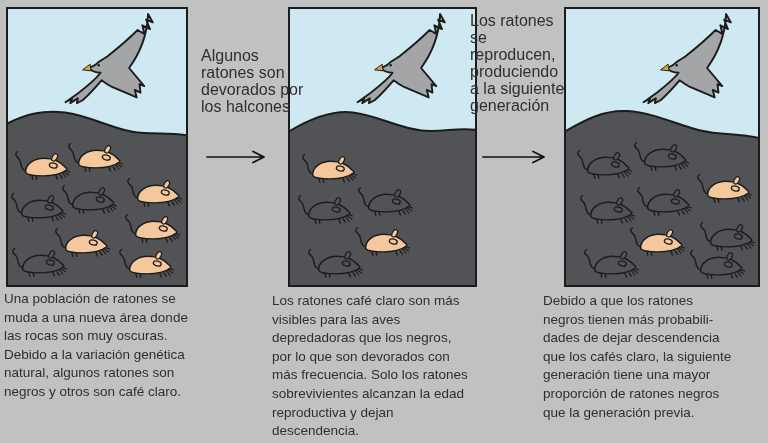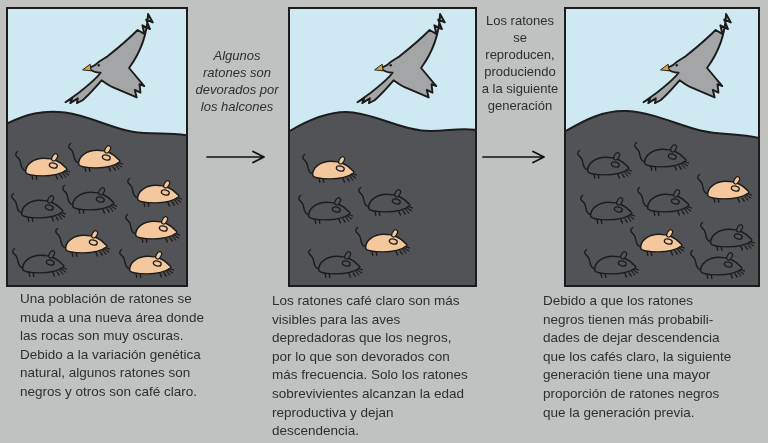--- a/index.html
+++ b/index.html
@@ -19,33 +19,33 @@
   #panel-2{left:288px;width:185px;}
   #panel-3{left:564px;width:192px;}
   .ground-svg{position:absolute;left:0;top:0;width:100%;height:100%;z-index:1;}
   .hawk{position:absolute;z-index:2;width:112px;height:95px;}
   #panel-1 .hawk{left:48px;top:2px;}
   #panel-2 .hawk{left:58px;top:2px;}
   #panel-3 .hawk{left:68px;top:2px;}
   .mice-layer{position:absolute;left:0;top:0;width:100%;height:100%;z-index:3;}
   .mouse{position:absolute;width:56px;height:33px;}
   .transition{
-    position:absolute;font-size:13px;line-height:17px;text-align:center;
+    position:absolute;font-size:16px;line-height:17px;text-align:left;
     white-space:pre-line;z-index:4;
   }
-  #transition-1{left:183px;top:47px;width:108px;font-style:italic;}
+  #transition-1{left:201px;top:47px;width:108px;}
   #transition-2{left:470px;top:12px;width:100px;}
   .arrow{position:absolute;z-index:4;}
   #arrow-1{left:206px;top:149px;}
   #arrow-2{left:482px;top:149px;}
   .caption{
     position:absolute;font-size:13.5px;line-height:18.6px;
     white-space:pre-line;
   }
-  #caption-1{left:20px;top:290px;width:250px;}
+  #caption-1{left:4px;top:290px;width:250px;}
   #caption-2{left:272px;top:292px;width:250px;}
   #caption-3{left:543px;top:292px;width:230px;}
 </style>
 </head>
 <body style="--c-background: #c0c1c1; --c-sky: #cfe9f3; --c-ground: #525356; --c-outline: #1c1c1c; --c-mouse_light: #f4c79d; --c-mouse_dark: #525356; --c-hawk: #a4a5a7; --c-beak: #dfa431; --c-text: #2f2f2f; --c-arrow: #111111;">
 
 <div class="panel" id="panel-1">
   <svg class="ground-svg" viewBox="0 0 100 100" preserveAspectRatio="none">
     <path d="M-2,42 C10,38 20,36.5 32,37.5 C46,38.7 57,43 70,44.5 C81,45.7 92,44.5 102,46 L102,102 L-2,102 Z" style="fill:var(--c-ground);stroke:var(--c-outline);stroke-width:2" vector-effect="non-scaling-stroke"></path>
   </svg>

